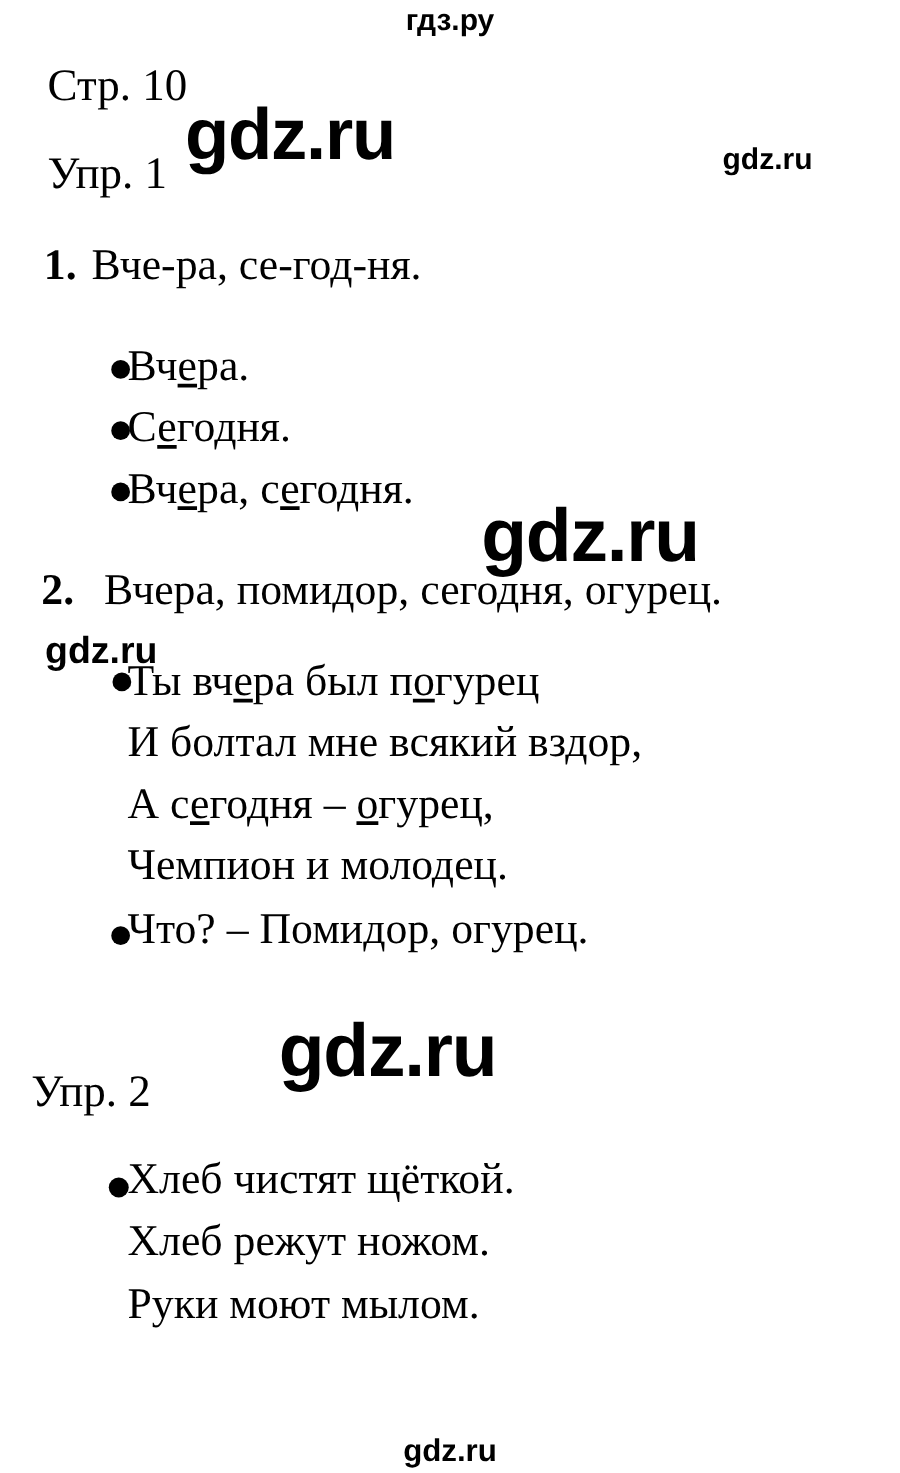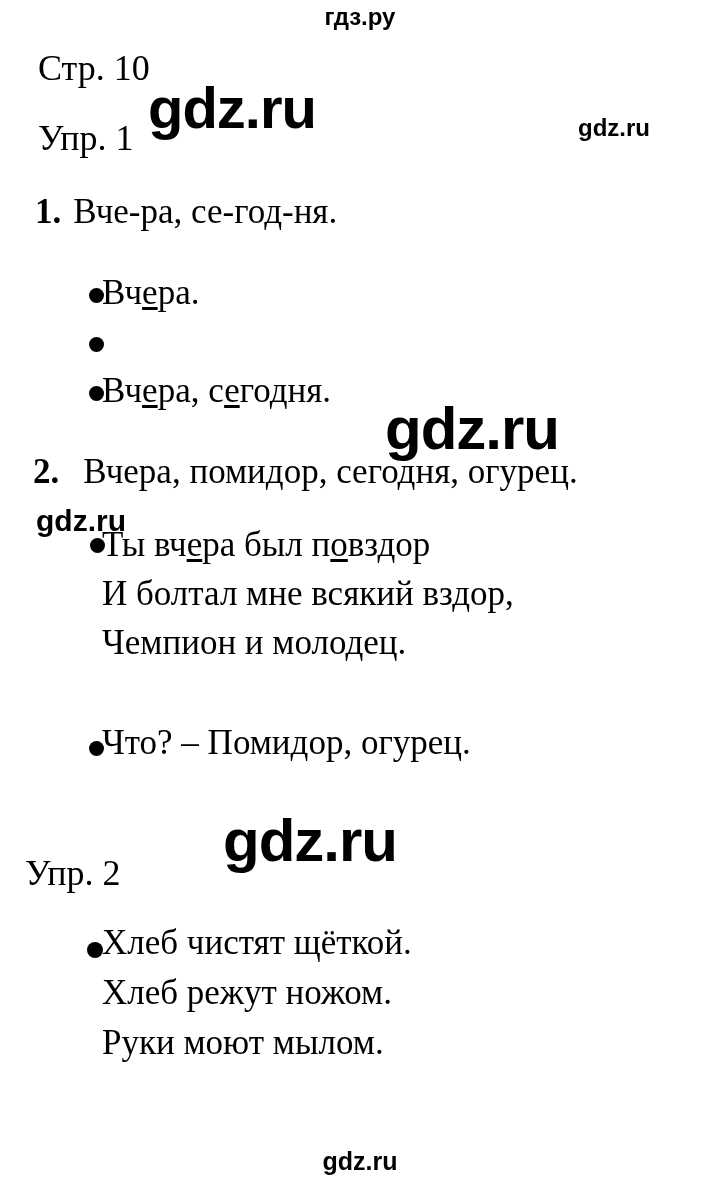--- a/index.html
+++ b/index.html
@@ -42,38 +42,40 @@
 <div class="abs task task1" style="left:35px;top:187px">
   <span class="num">1.</span><span><span>Вче-ра, се-год-ня.</span></span>
 </div>
 
 <div class="group" style="top:268px">
   <span class="dot" style="left:89px;top:20px"></span>
   <div class="body-line"><span>Вч</span><span class="u">е</span><span>ра.</span></div>
 </div>
 <div class="group" style="top:317px">
   <span class="dot" style="left:89px;top:20px"></span>
+  <div class="body-line"><span>С</span><span class="u">е</span><span>годня.</span></div>
 </div>
 <div class="group" style="top:366px">
   <span class="dot" style="left:89px;top:20px"></span>
   <div class="body-line"><span>Вч</span><span class="u">е</span><span>ра, с</span><span class="u">е</span><span>годня.</span></div>
 </div>
 
 <div class="wm" style="left:385px;top:399px;font-size:60px">gdz.ru</div>
 
 <div class="abs task task2" style="left:33px;top:447px">
   <span class="num">2.</span><span><span>Вчера, помидор, сегодня, огурец.</span></span>
 </div>
 
 <div class="wm" style="left:36px;top:506px;font-size:30px;letter-spacing:0">gdz.ru</div>
 
 <div class="group" style="top:520px">
   <span class="dot" style="left:90px;top:18px"></span>
-  <div class="body-line"><span>Ты вч</span><span class="u">е</span><span>ра был п</span><span class="u">о</span><span>вздор</span></div>
+  <div class="body-line"><span>Ты вч</span><span class="u">е</span><span>ра был п</span><span class="u">о</span><span>гурец</span></div>
   <div class="body-line"><span>И болтал мне всякий вздор,</span></div>
+  <div class="body-line"><span>А с</span><span class="u">е</span><span>годня – </span><span class="u">о</span><span>гурец,</span></div>
   <div class="body-line"><span>Чемпион и молодец.</span></div>
 </div>
 
 <div class="group lh50" style="top:718px">
   <span class="dot" style="left:89px;top:23px"></span>
   <div class="body-line"><span>Что? – Помидор, огурец.</span></div>
 </div>
 
 <div class="wm" style="left:223px;top:811px;font-size:60px">gdz.ru</div>
 

